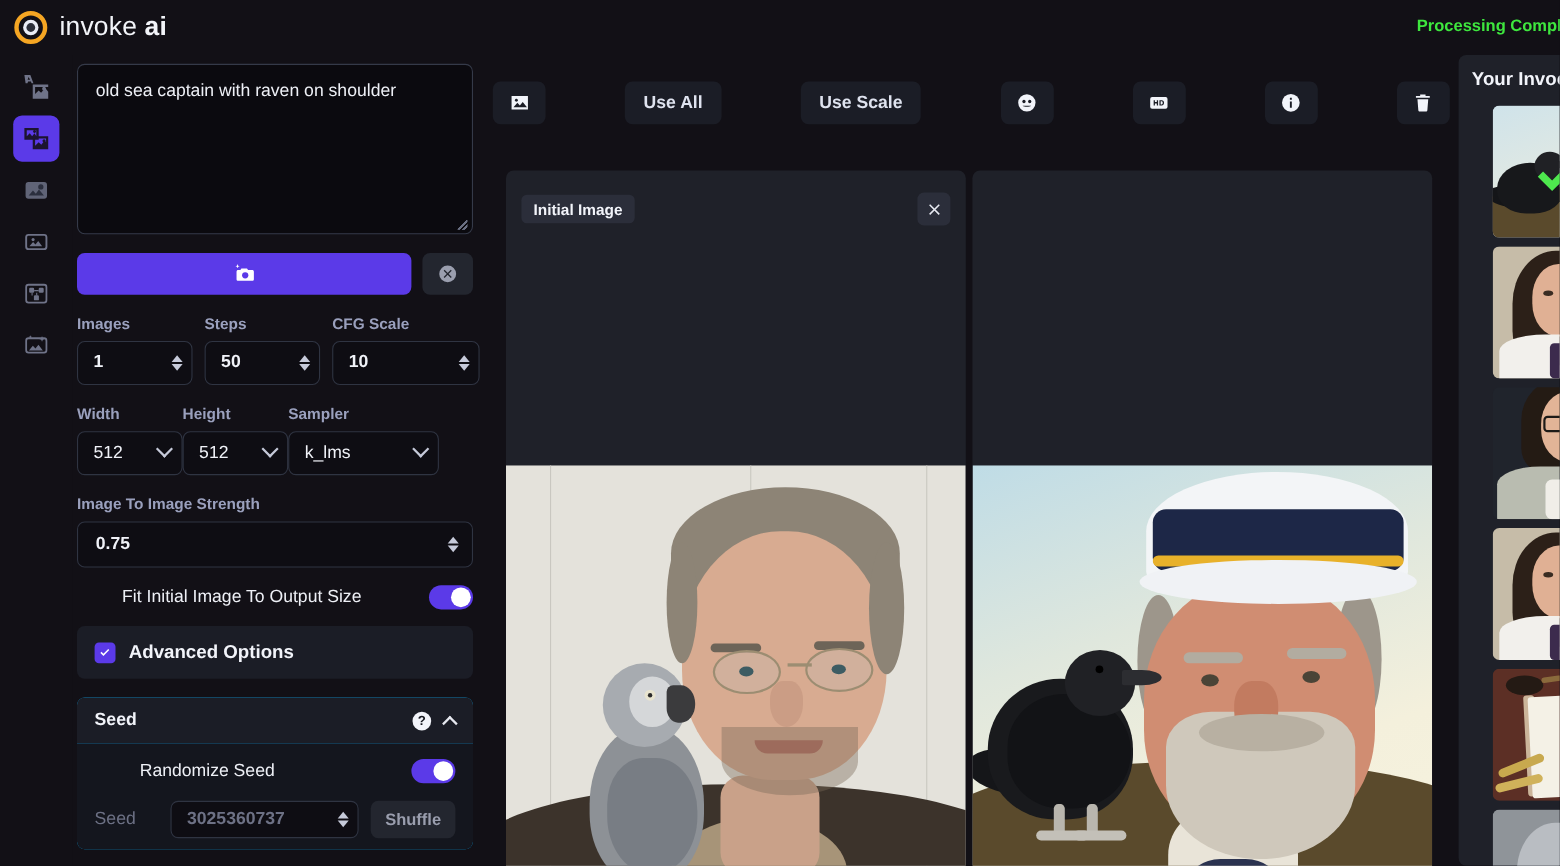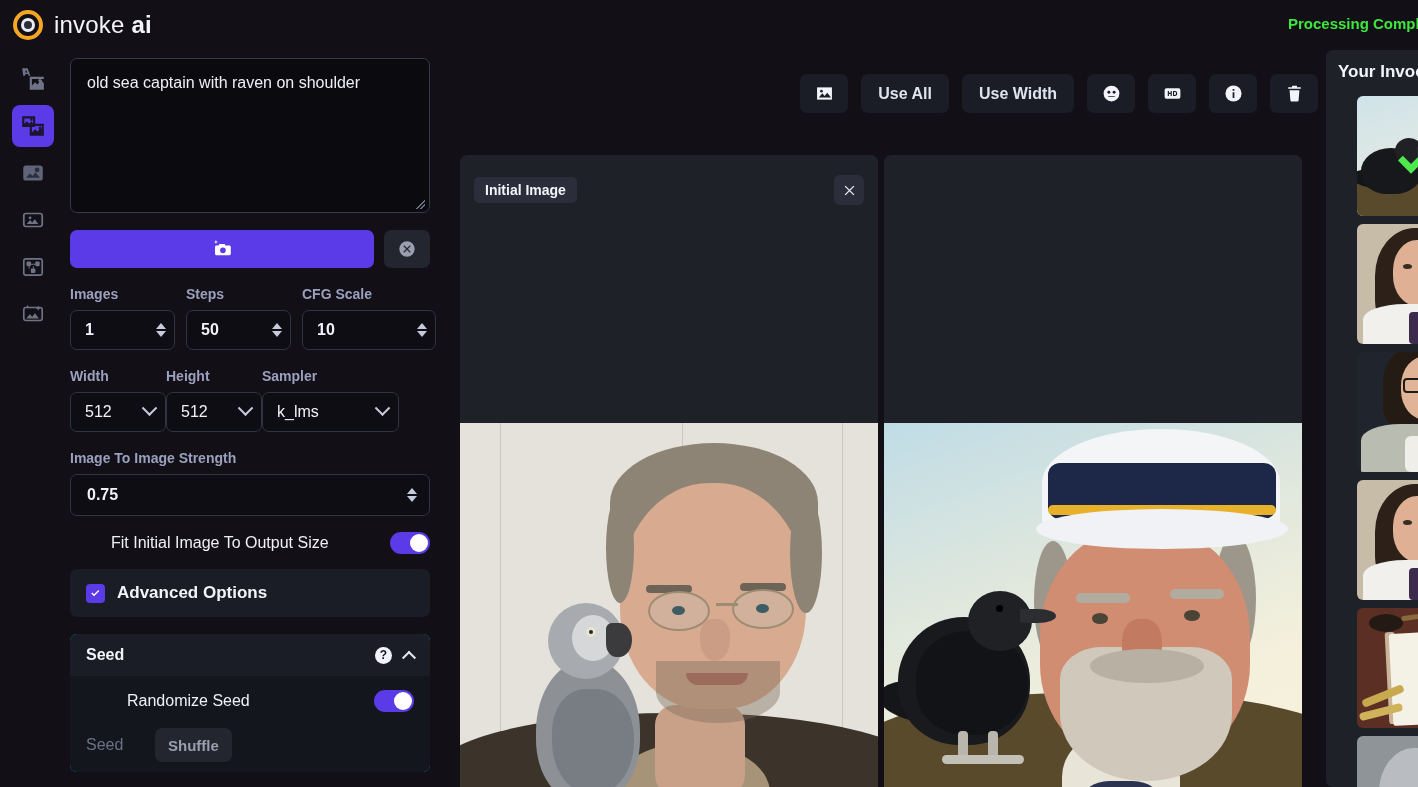--- a/index.html
+++ b/index.html
@@ -185,21 +185,21 @@
   .btn-shuffle {
     height: 34px; padding: 0 13px; background: #23262f; border: none;
     border-radius: 7px; color: #9a9eae; font-size: 15px; font-weight: 700;
     display: flex; align-items: center; cursor: pointer;
     font-family: "Liberation Sans", sans-serif;
   }
 
   
   .center { position: absolute; left: 448px; top: 50px; width: 870px; height: 737px; }
   .toolbar {
-    display: flex; gap: 13px; justify-content: flex-end;
+    display: flex; gap: 13px; justify-content: space-between;
     padding-top: 24px;
   }
   .tb-btn {
     height: 39px; background: #1b1d26; border: none; border-radius: 7px;
     display: flex; align-items: center; justify-content: center;
     color: #dfe3ef; font-size: 16px; font-weight: 700; cursor: pointer;
     font-family: "Liberation Sans", sans-serif;
   }
   .tb-btn.icon-only { width: 48px; }
   .tb-btn.text { padding: 0 17px; }
@@ -649,38 +649,45 @@
       </div>
       <div class="seed-body">
         <div class="seed-row1">
           <span class="toggle-label">Randomize Seed</span>
           <span class="switch">
               <span class="knob"></span>
             </span>
         </div>
         <div class="seed-row2">
           <span class="seed-sublabel">Seed</span>
+          <span class="seed-input">
+            <span class="num-val">3025360737</span>
+            <span class="stepper">
+                <i class="up"></i>
+                <i class="dn"></i>
+              </span>
+          </span>
           <button class="btn-shuffle">Shuffle</button>
         </div>
       </div>
     </div>
   </div>
 
   <div class="center">
 
     <div class="toolbar">
       <button class="tb-btn icon-only">
         <svg viewBox="0 0 24 24">
           <path d="M3.5 5h17v14h-17z"></path>
           <path d="M5.5 16.6l4-4.8 2.6 3 3-3.8 4.4 5.6z" fill="#1b1d26"></path>
           <circle cx="8.5" cy="9.3" r="1.5" fill="#1b1d26"></circle>
         </svg>
       </button>
       <button class="tb-btn text">Use All</button>
-      <button class="tb-btn text">Use Width</button>
+      <button class="tb-btn text">Use Scale</button>
       <button class="tb-btn icon-only">
         <svg viewBox="0 0 24 24">
           <circle cx="12" cy="12" r="9"></circle>
           <circle cx="9" cy="10.6" r="1.7" fill="#1b1d26"></circle>
           <circle cx="15" cy="10.6" r="1.7" fill="#1b1d26"></circle>
           <path d="M7.6 15c1.3 1.5 7.5 1.5 8.8 0z" fill="#1b1d26"></path>
         </svg>
       </button>
       <button class="tb-btn icon-only">
         <svg viewBox="0 0 24 24">

